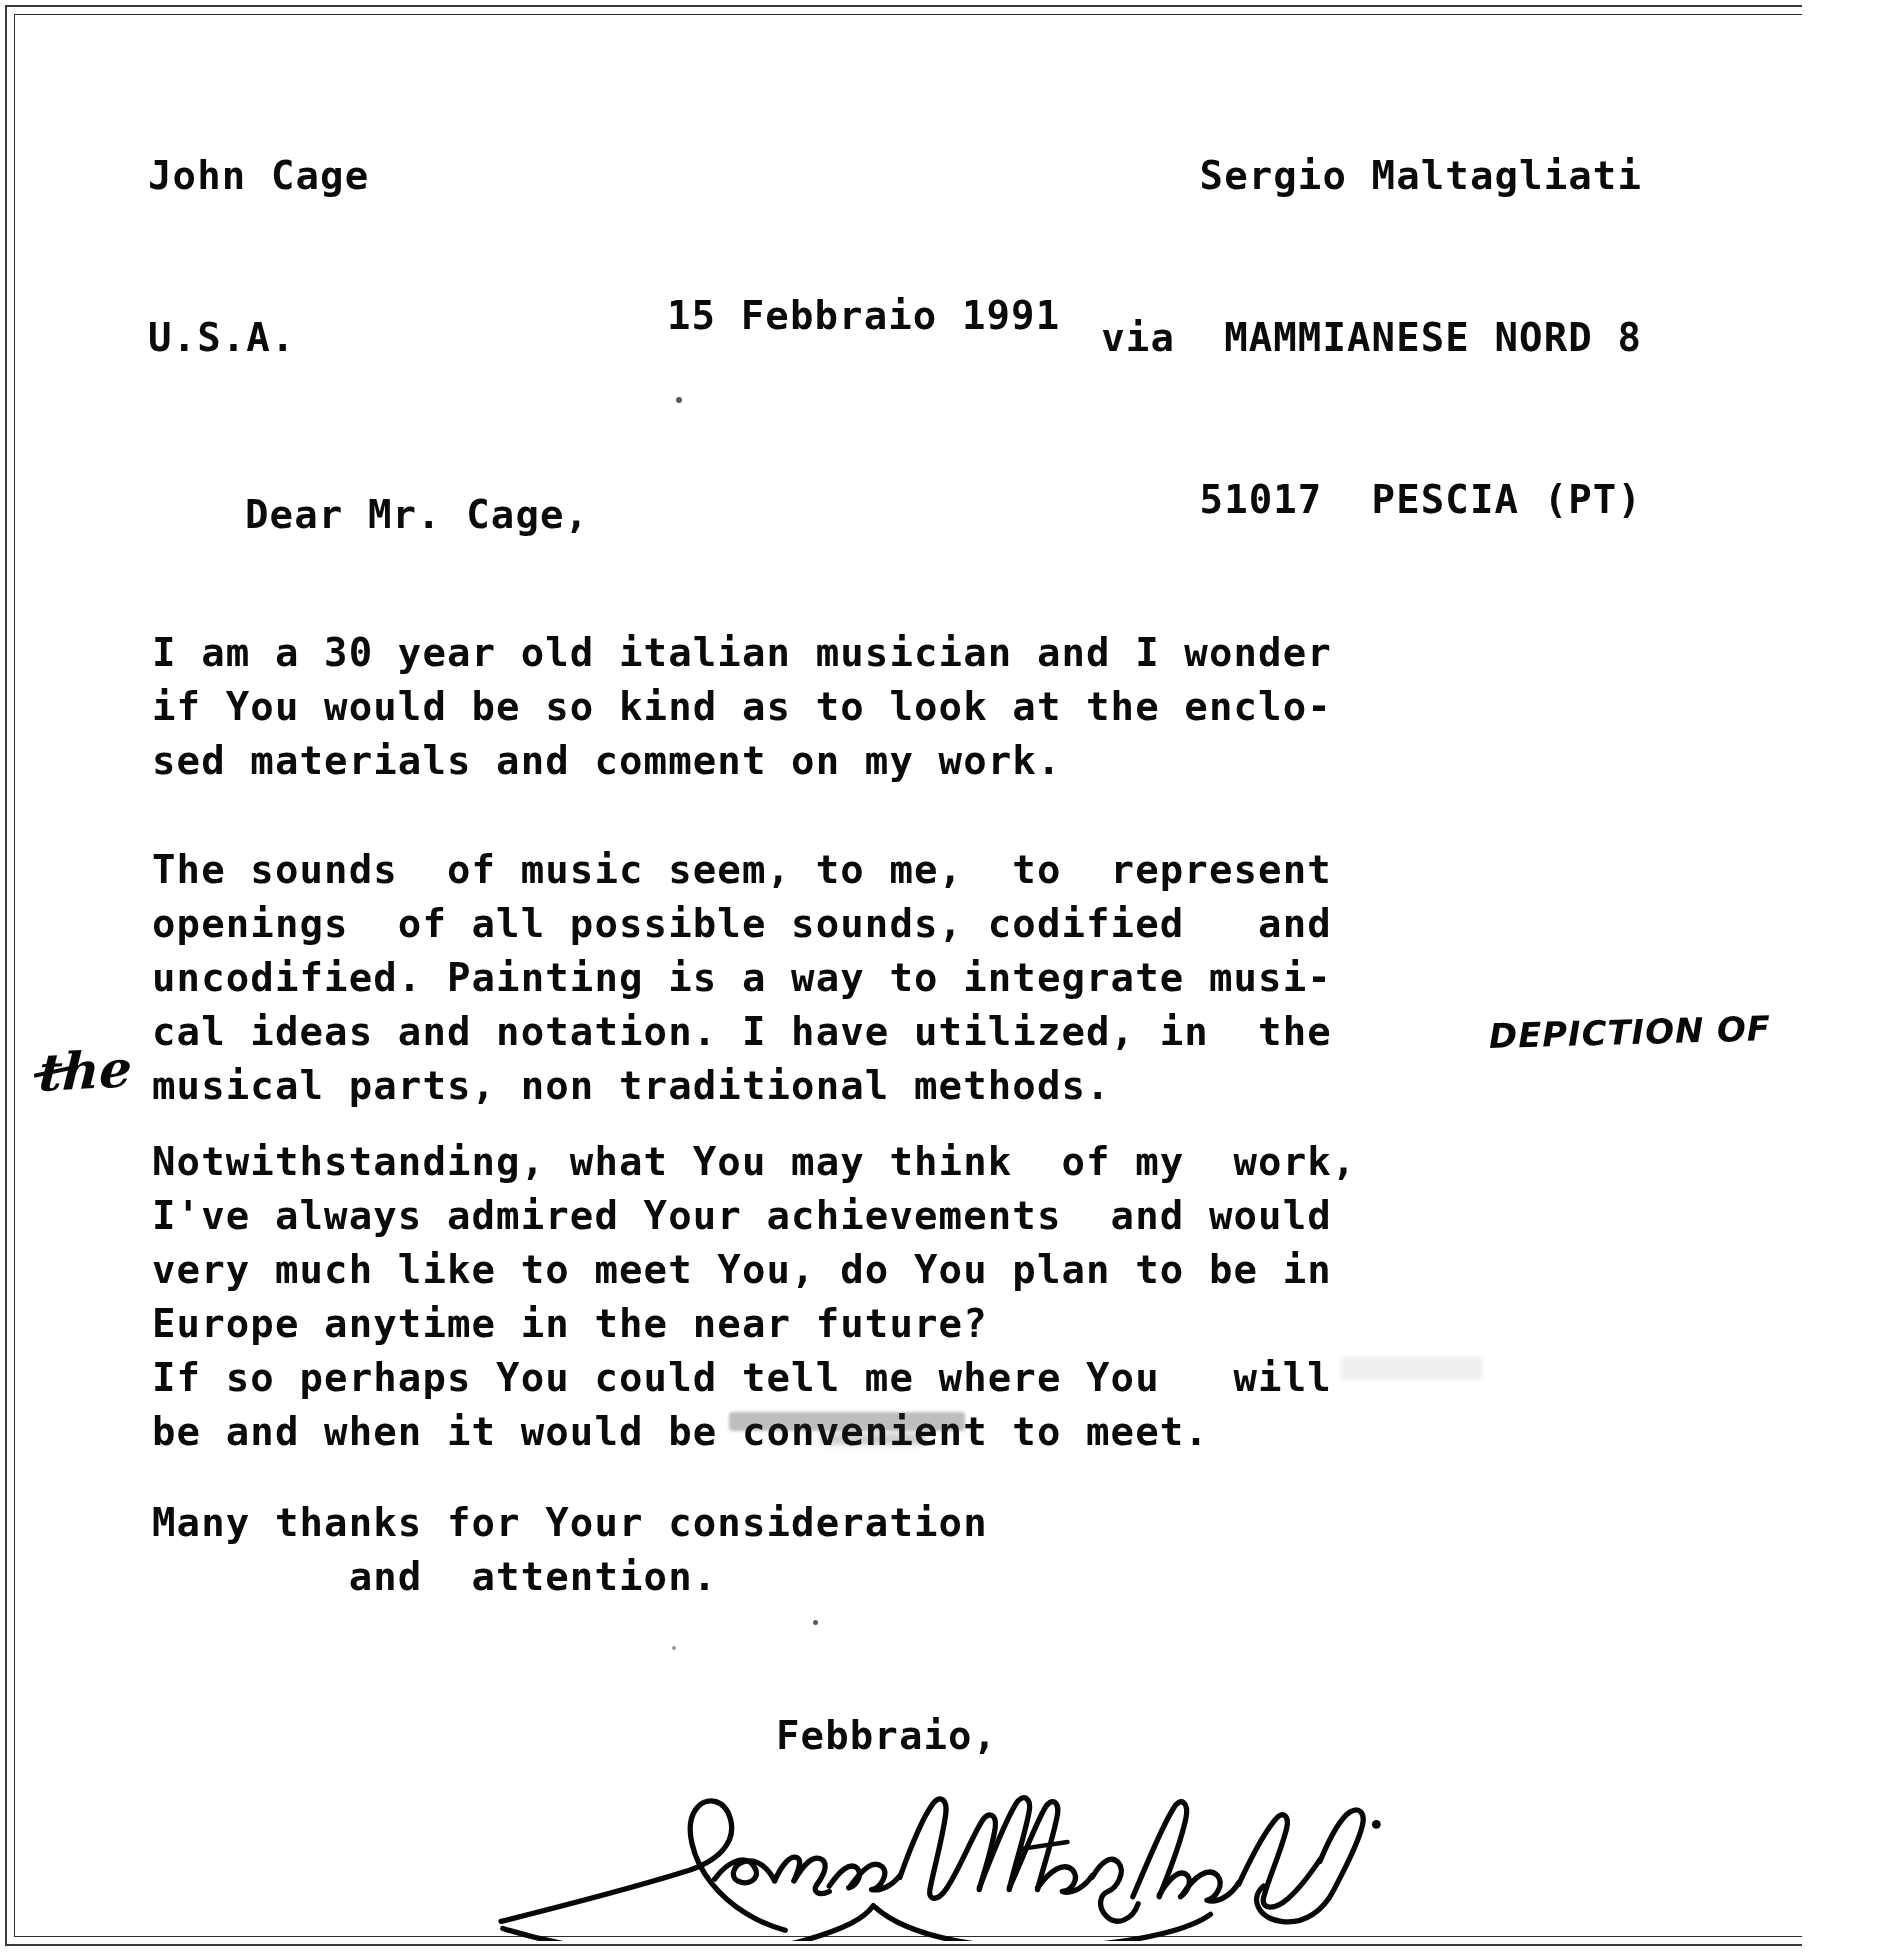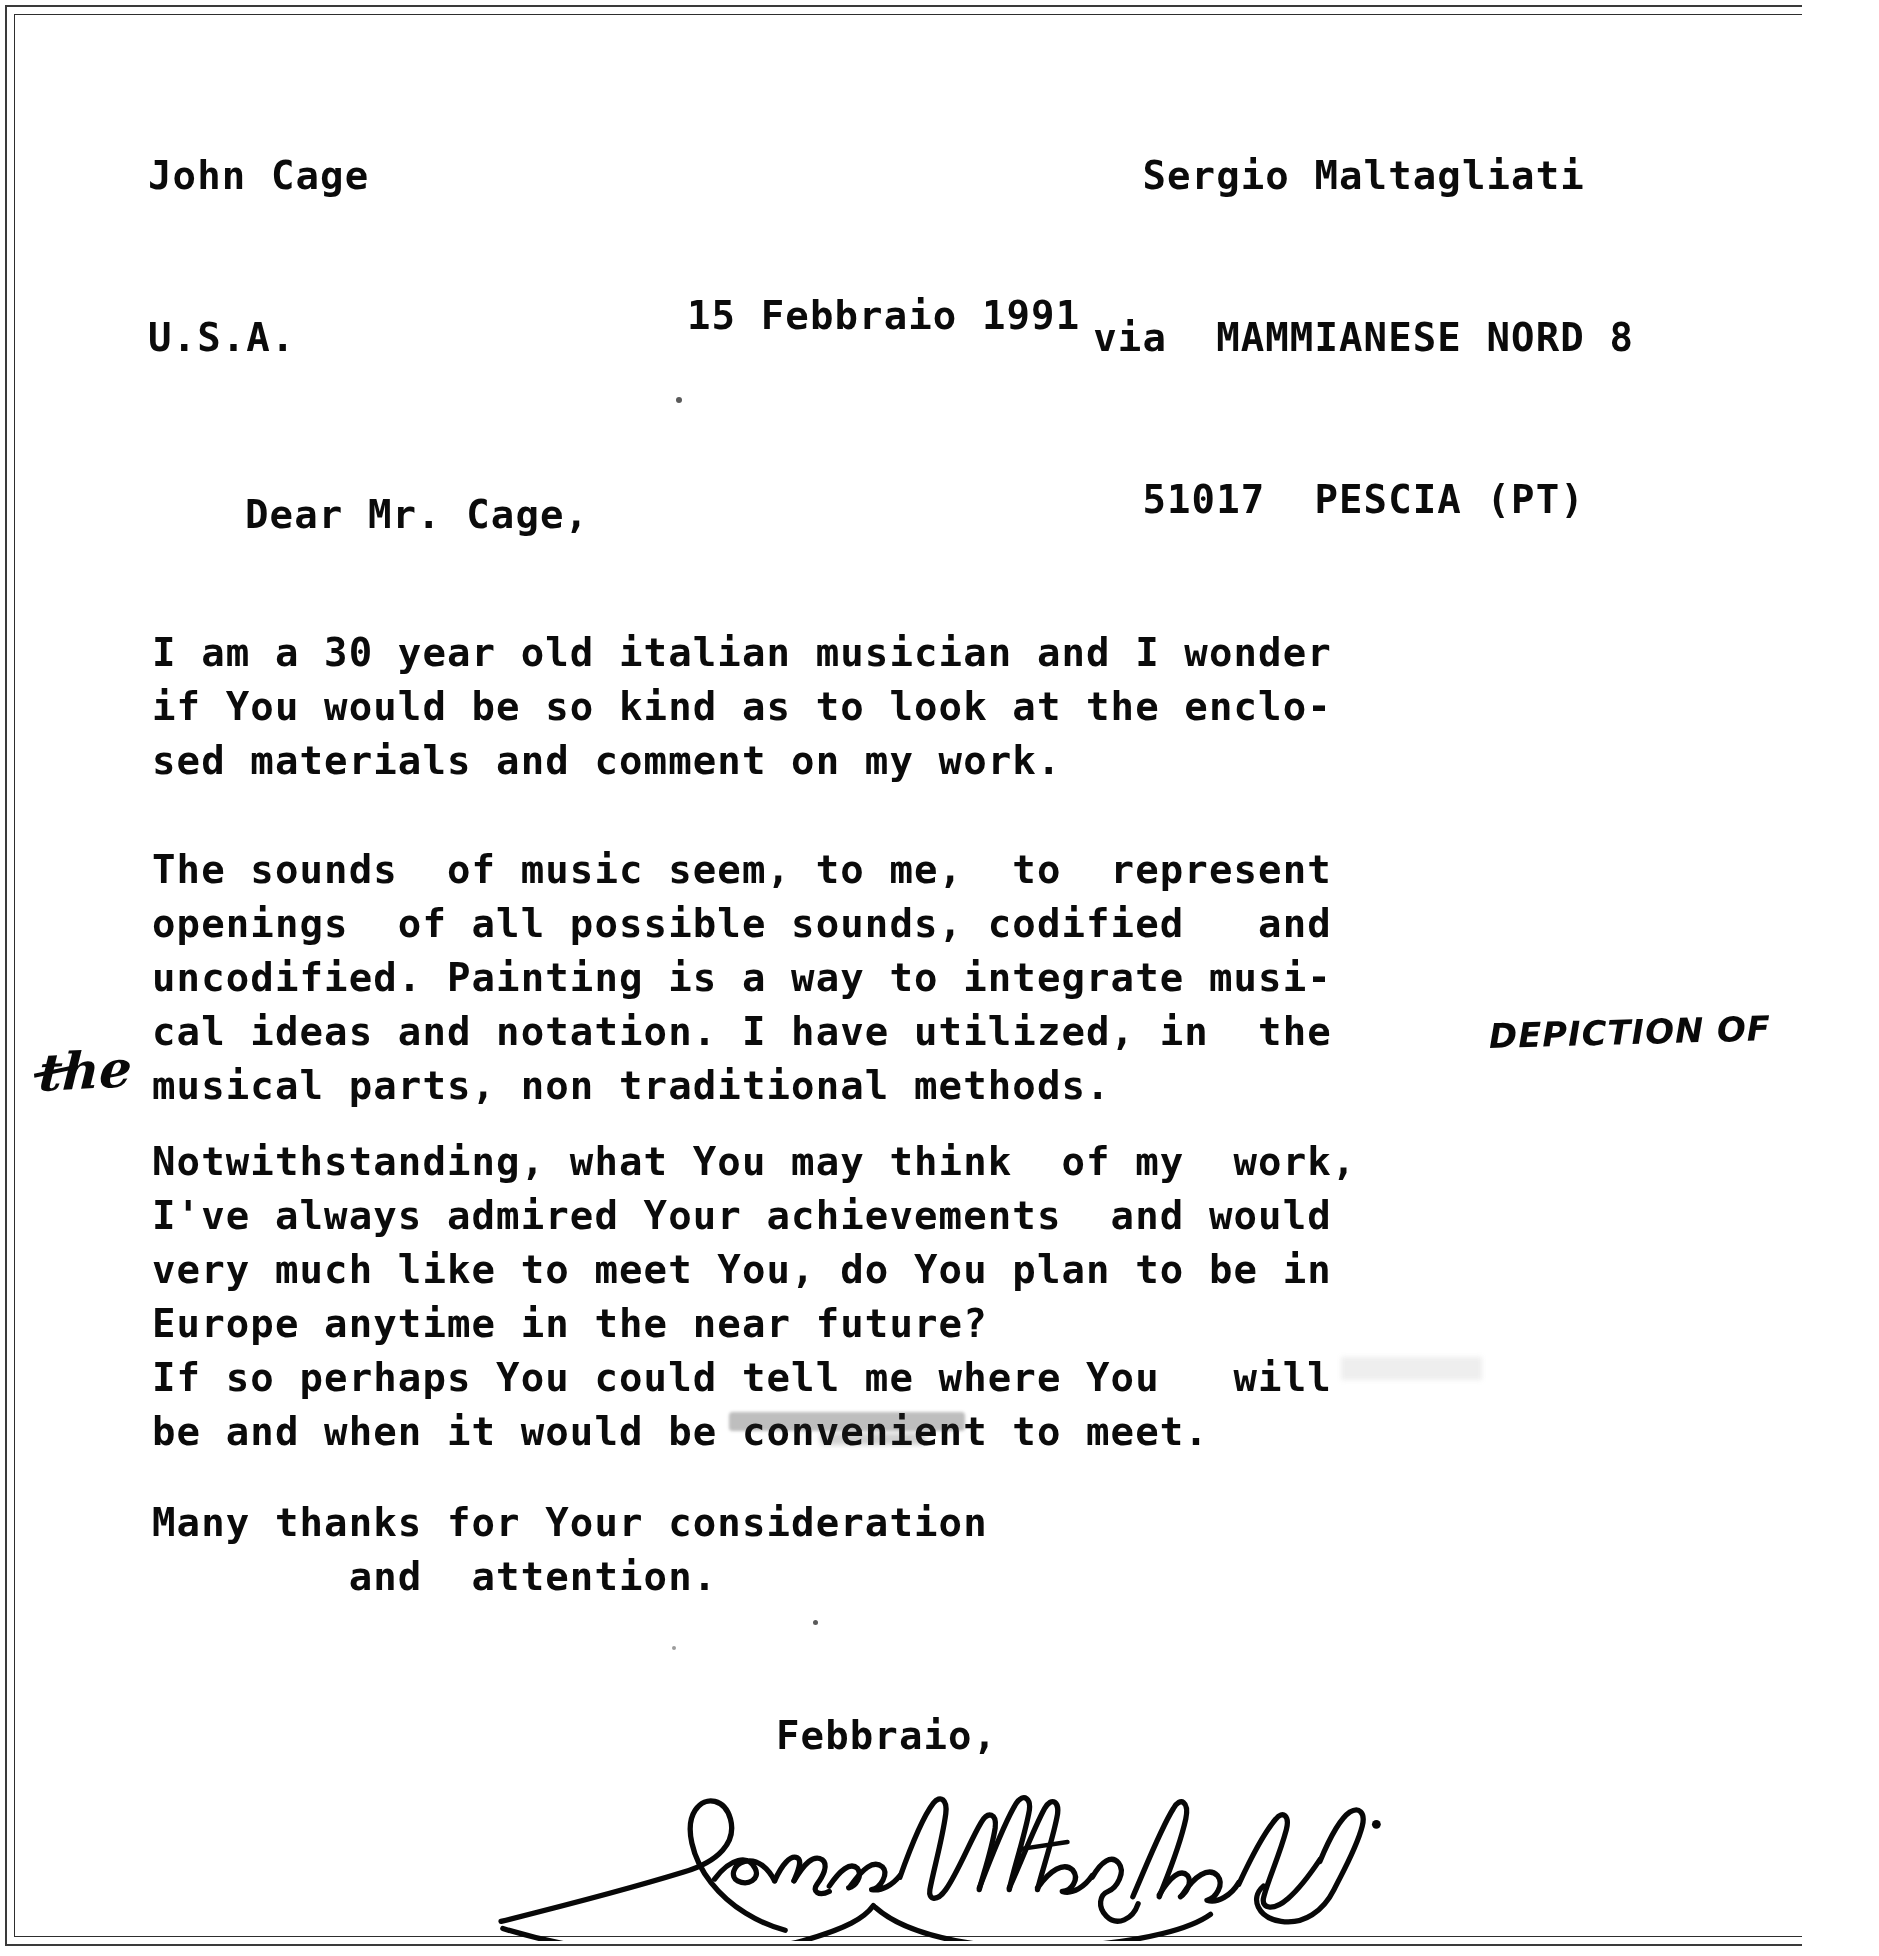--- a/index.html
+++ b/index.html
@@ -56,31 +56,30 @@
   .addr-line { font-size: 39px; }
 
   
   #recipient-block {
     left: 148px;
     top: 41px;
   }
 
   
   #sender-block {
-    right: 168px;
+    right: 160px;
     top: 41px;
-    text-align: center;
+    text-align: right;
   }
   #sender-block .addr-line { display: block; }
 
   
   #date-line {
     left: 667px;
     top: 289px;
-    margin-left: 20px;
   }
 
   
   .speck {
     position: absolute;
     background: #5a5a5a;
     border-radius: 50%;
   }
   #speck-a { left: 676px; top: 397px;  width: 6.2px;  height: 6.2px; }
   #speck-b { left: 813px; top: 1620px; width: 5.3px;  height: 5.3px; }

